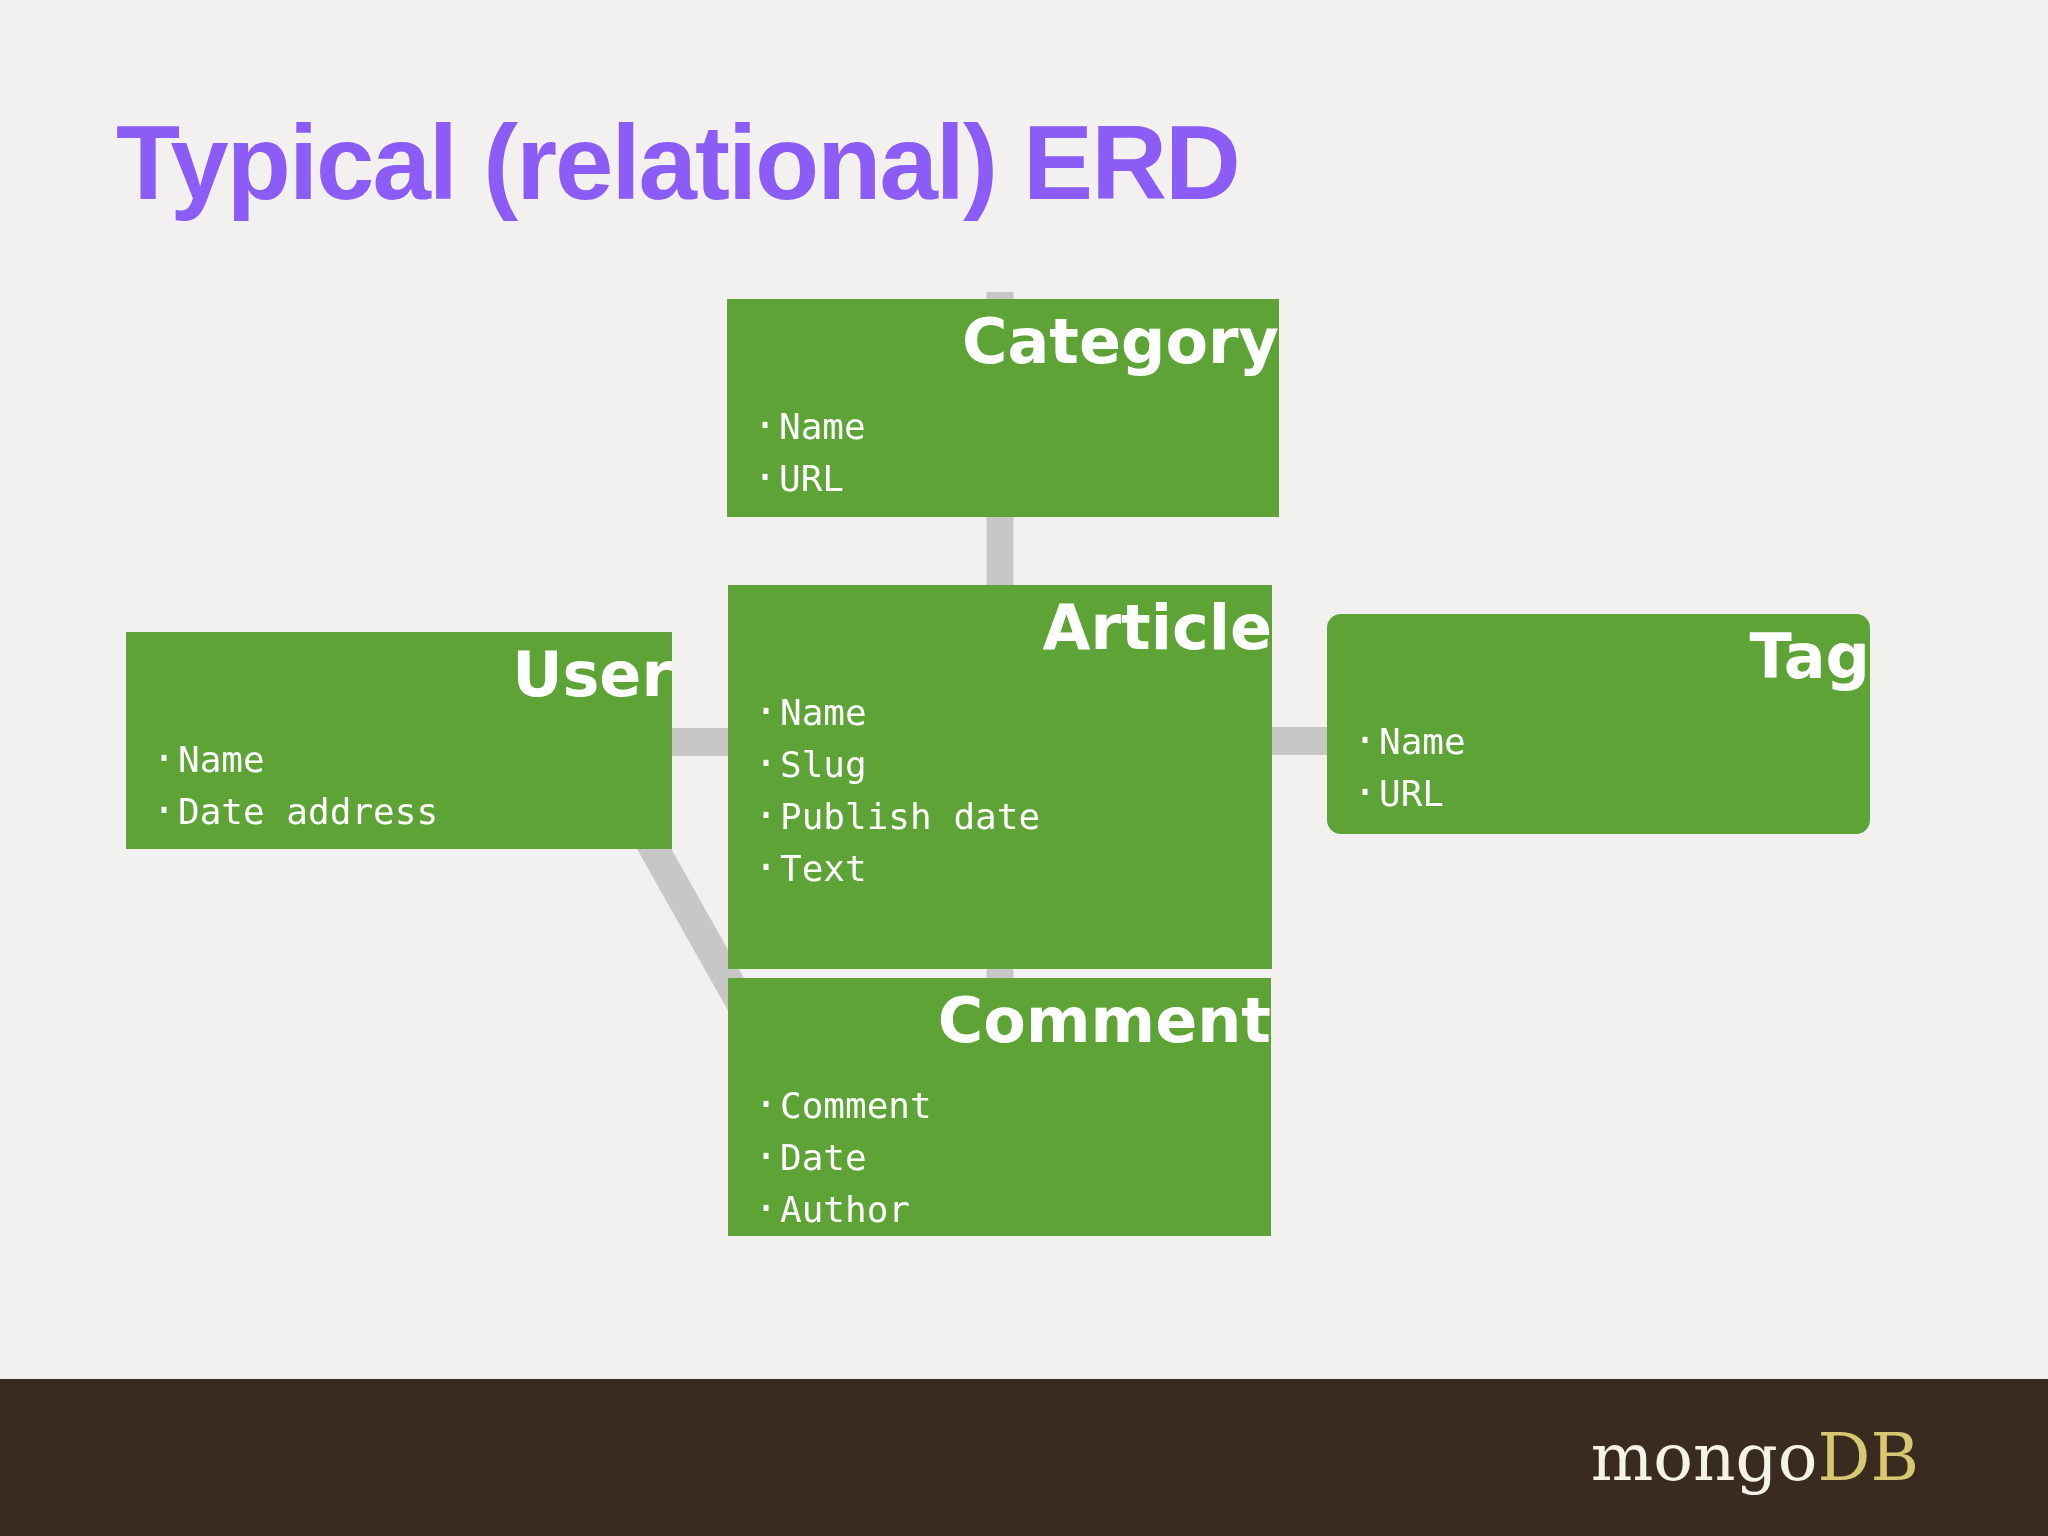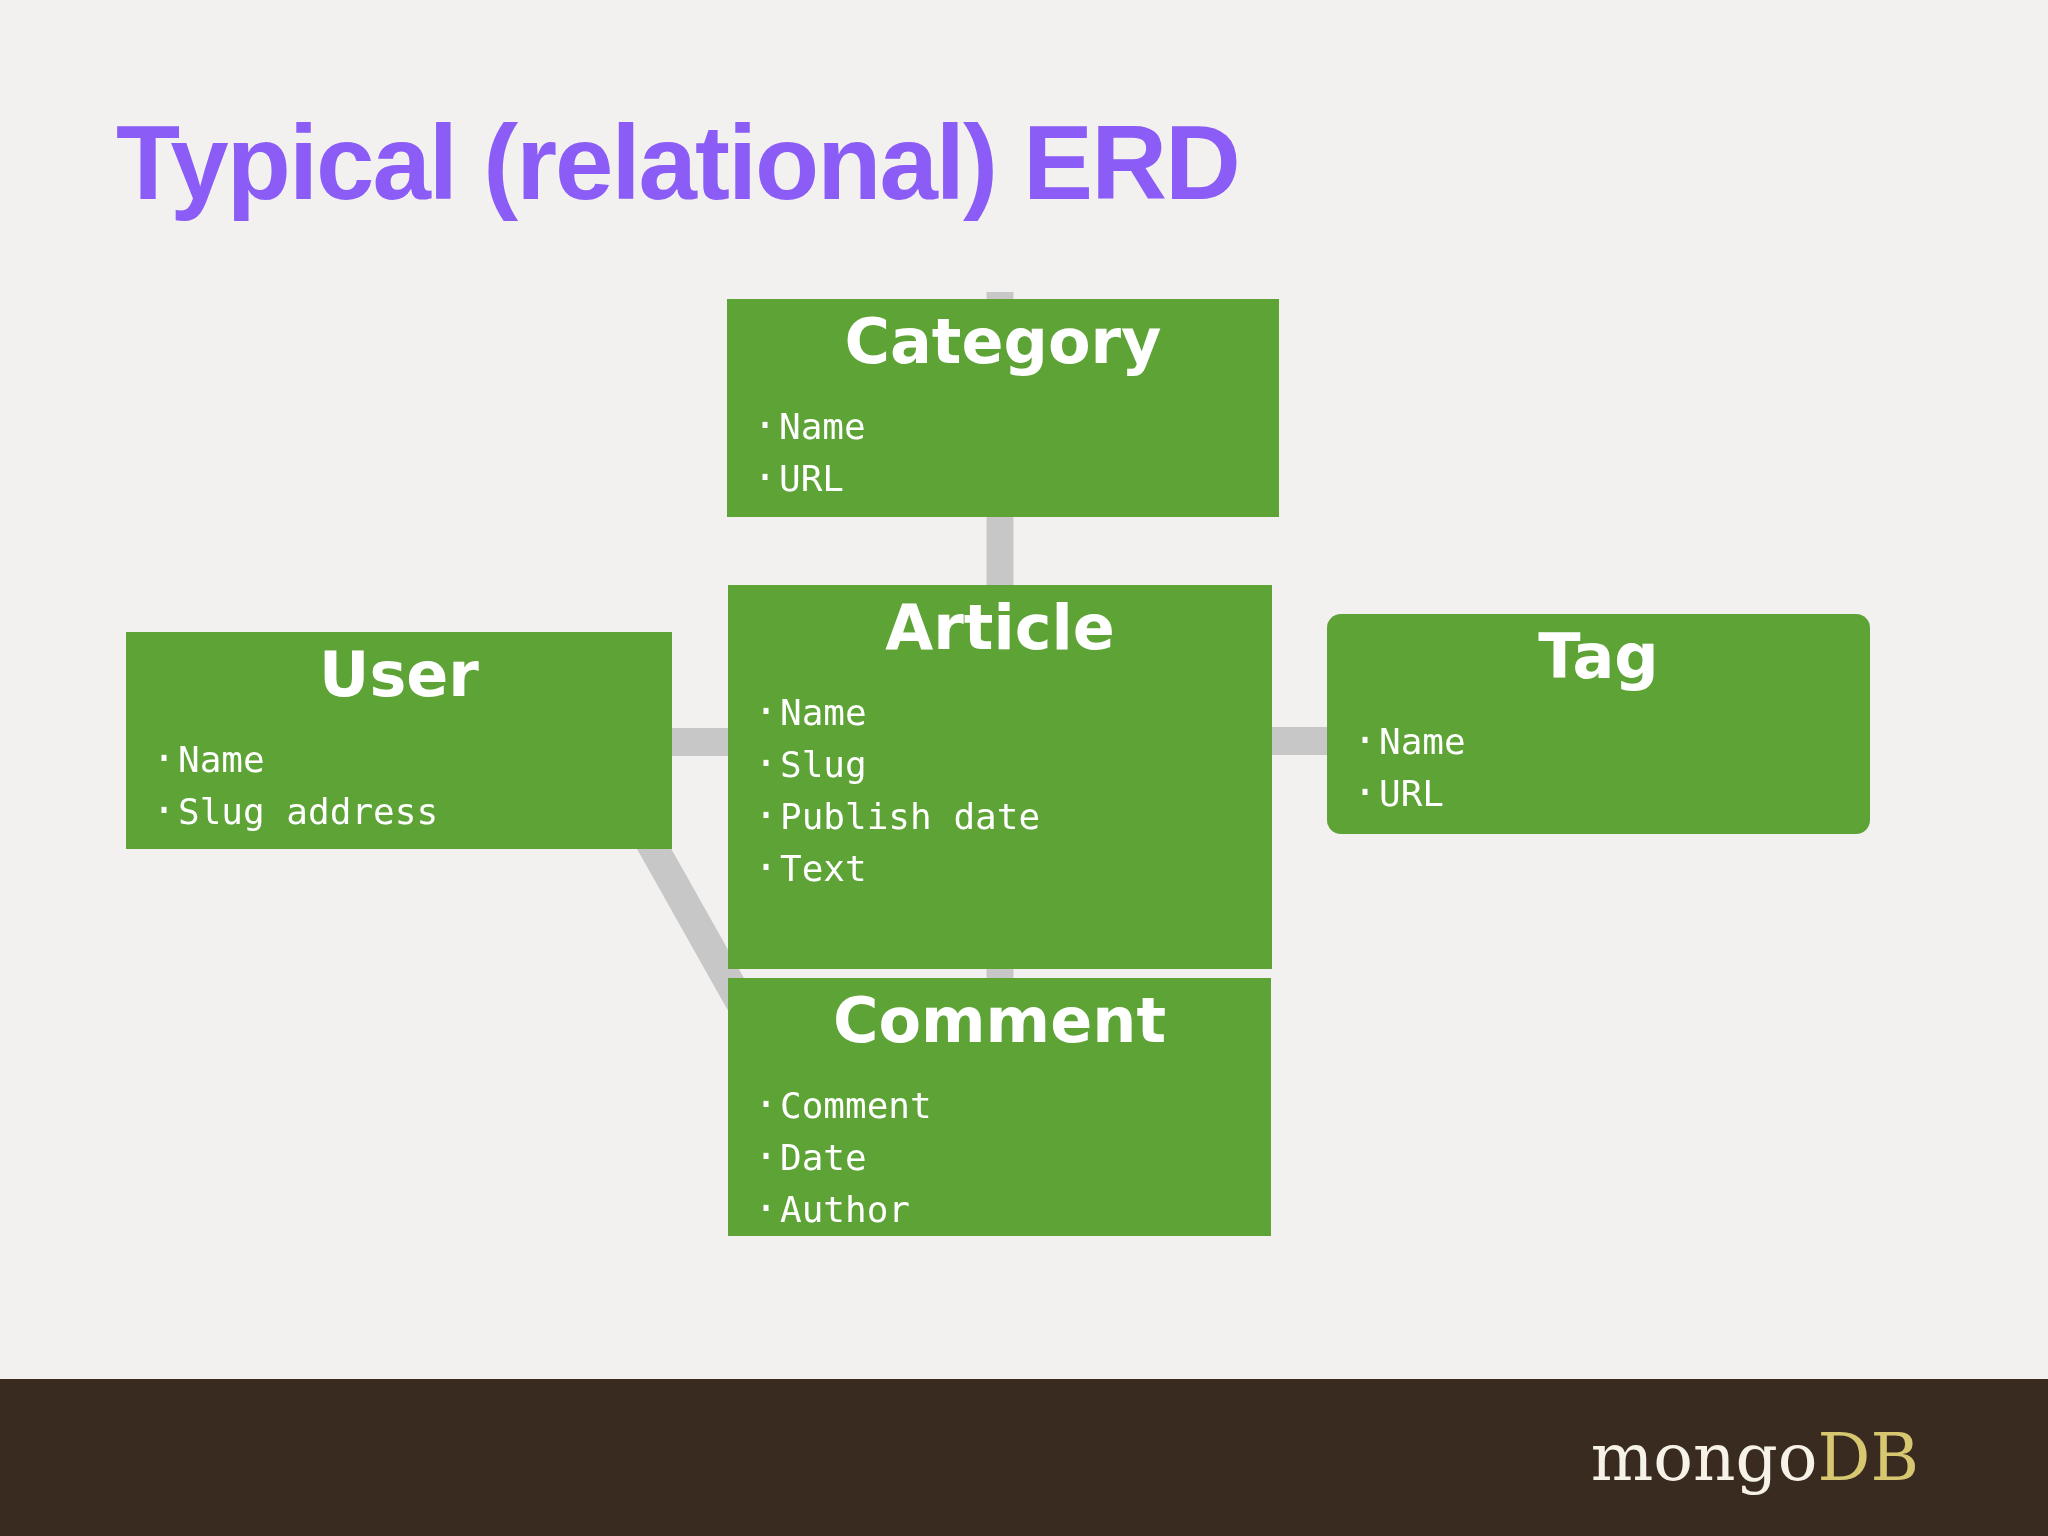--- a/index.html
+++ b/index.html
@@ -38,21 +38,21 @@
 
   
   .entity-box {
     position: absolute;
     z-index: 2;
     background: #5da336;
     color: #ffffff;
   }
   .entity-box h2 {
     margin: 12px 0 0 0;
-    text-align: center;
+    text-align: right;
     font-family: "DejaVu Sans", "Liberation Sans", sans-serif;
     font-size: 62px;
     font-weight: bold;
     line-height: 1;
     color: #ffffff;
   }
   .entity-fields {
     position: absolute;
     left: 0; top: 101px;
     margin: 0;
@@ -138,21 +138,21 @@
       <li>Slug</li>
       <li>Publish date</li>
       <li>Text</li>
     </ul>
   </div>
 
   <div class="entity-box" id="box-user">
     <h2>User</h2>
     <ul class="entity-fields">
       <li>Name</li>
-      <li>Slug address</li>
+      <li>Date address</li>
     </ul>
   </div>
 
   <div class="entity-box" id="box-tag">
     <h2>Tag</h2>
     <ul class="entity-fields">
       <li>Name</li>
       <li>URL</li>
     </ul>
   </div>

